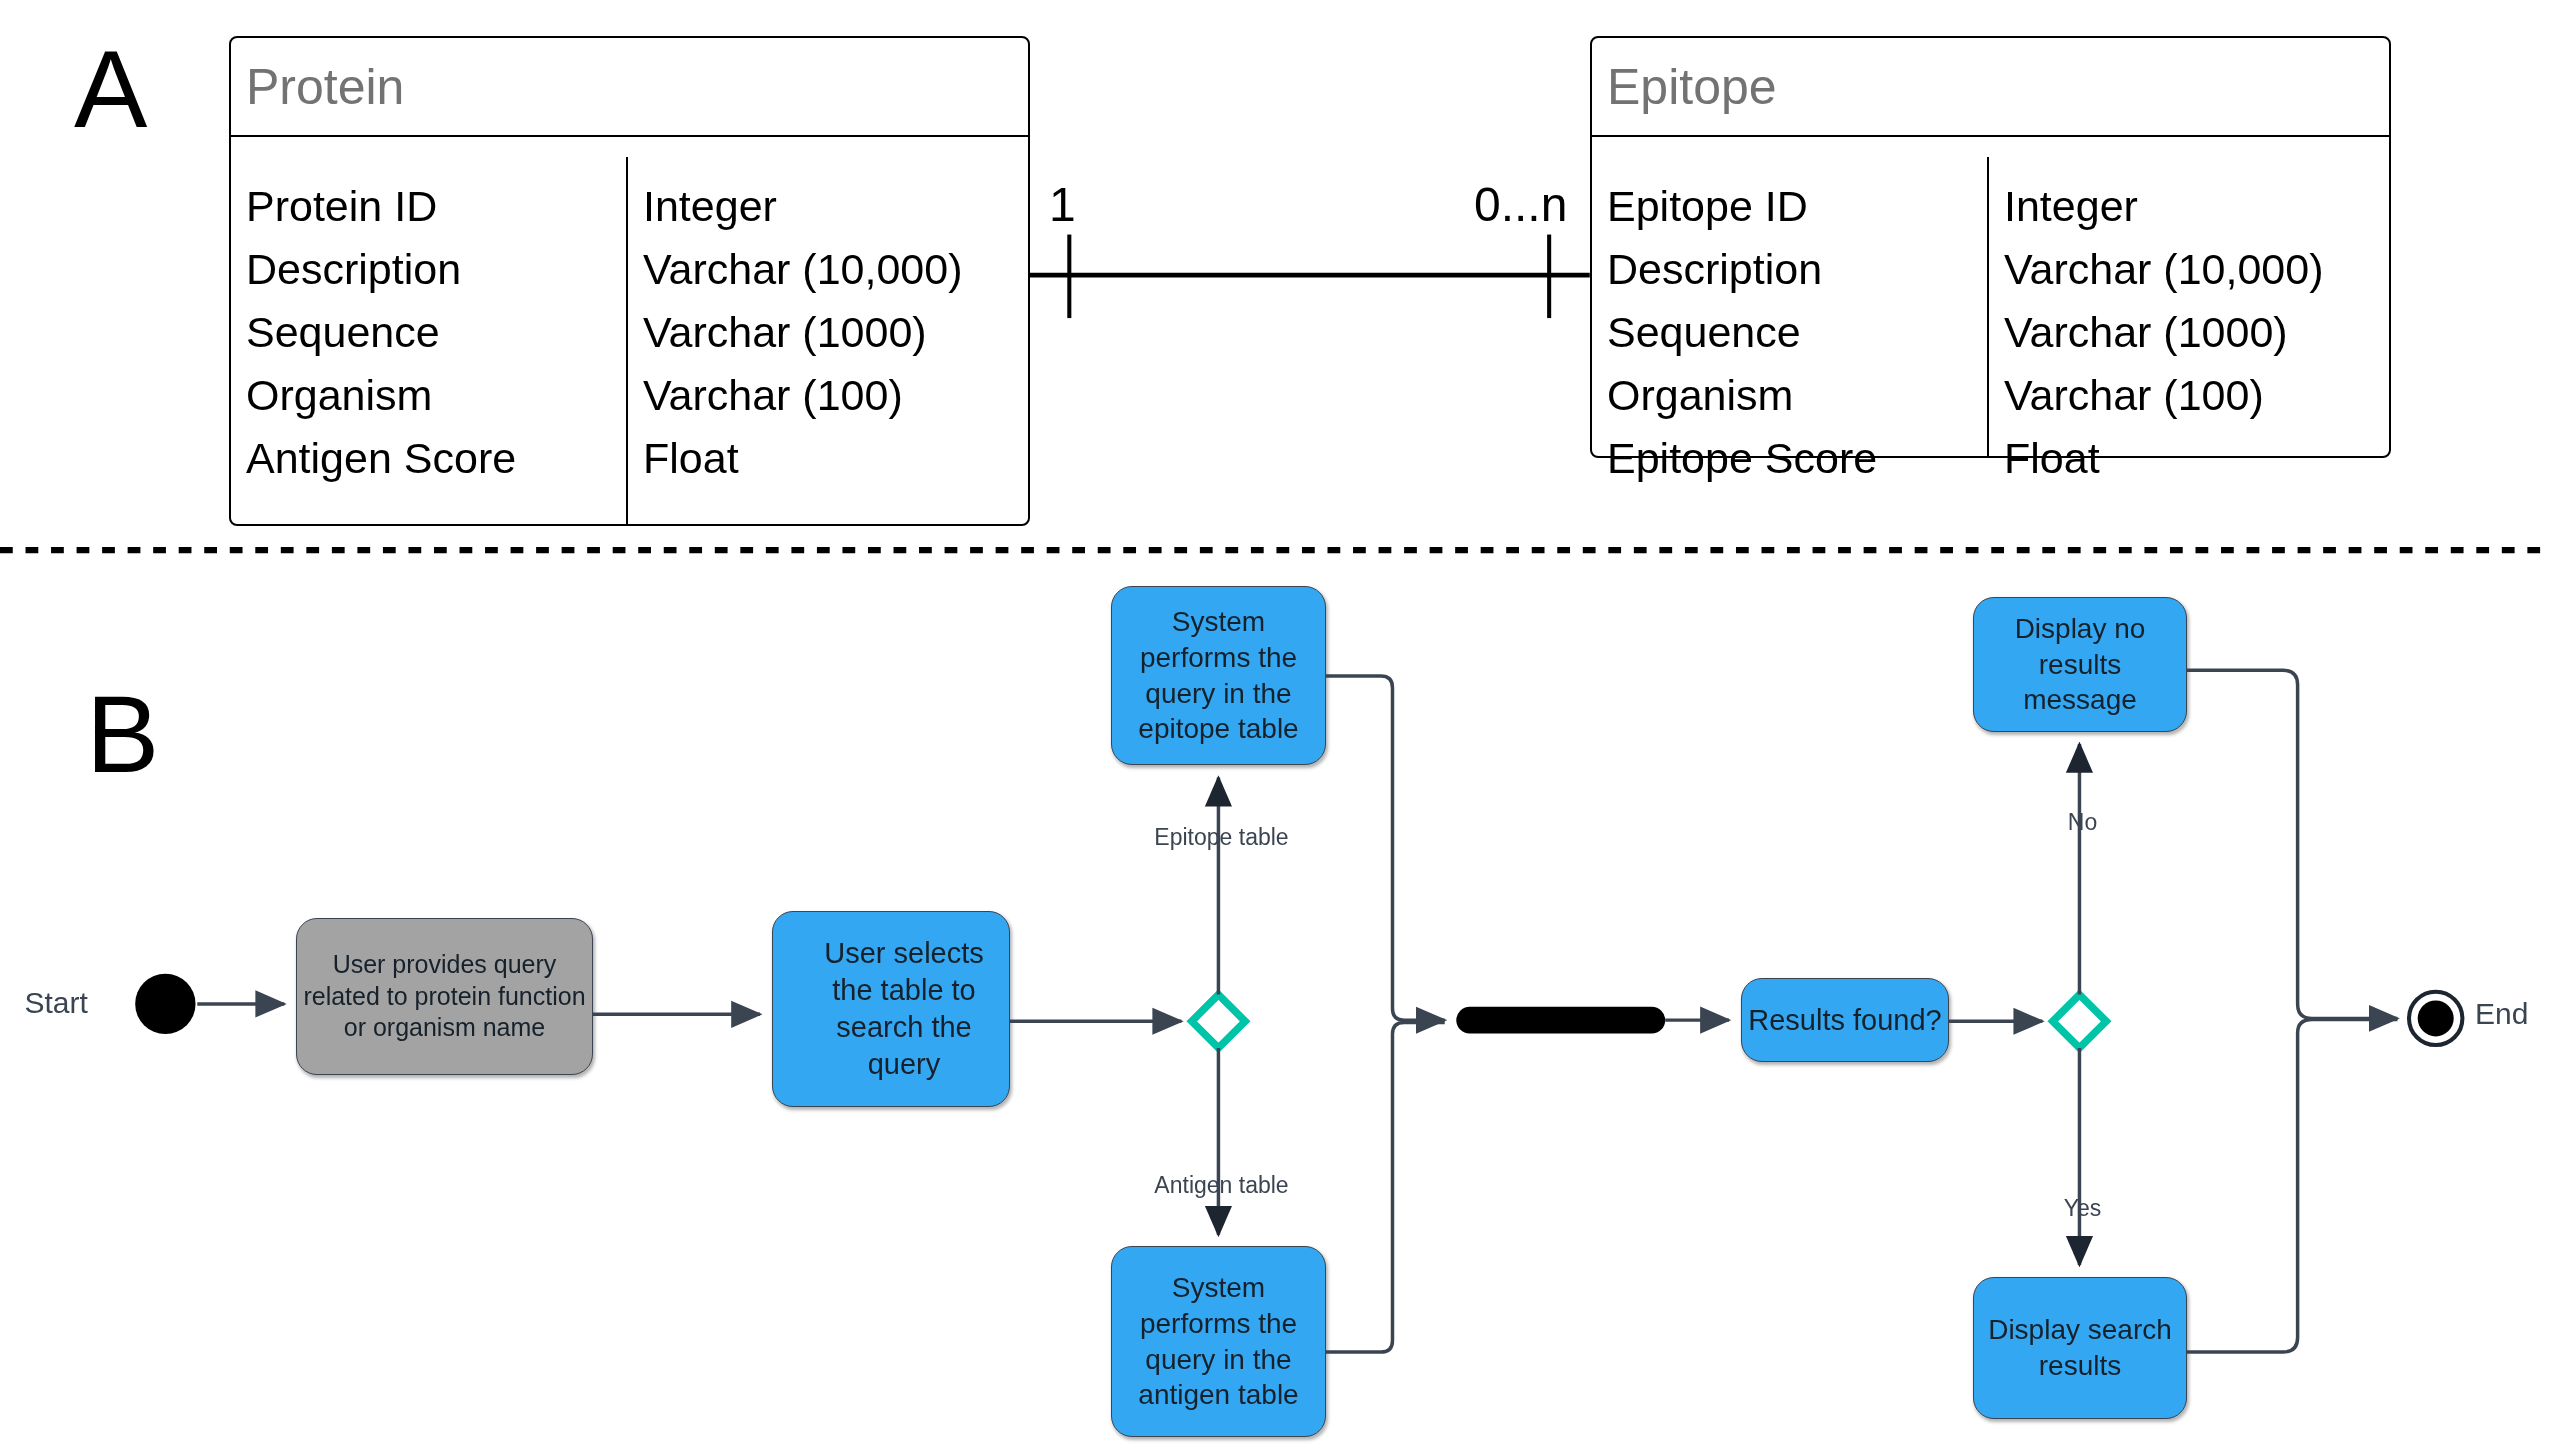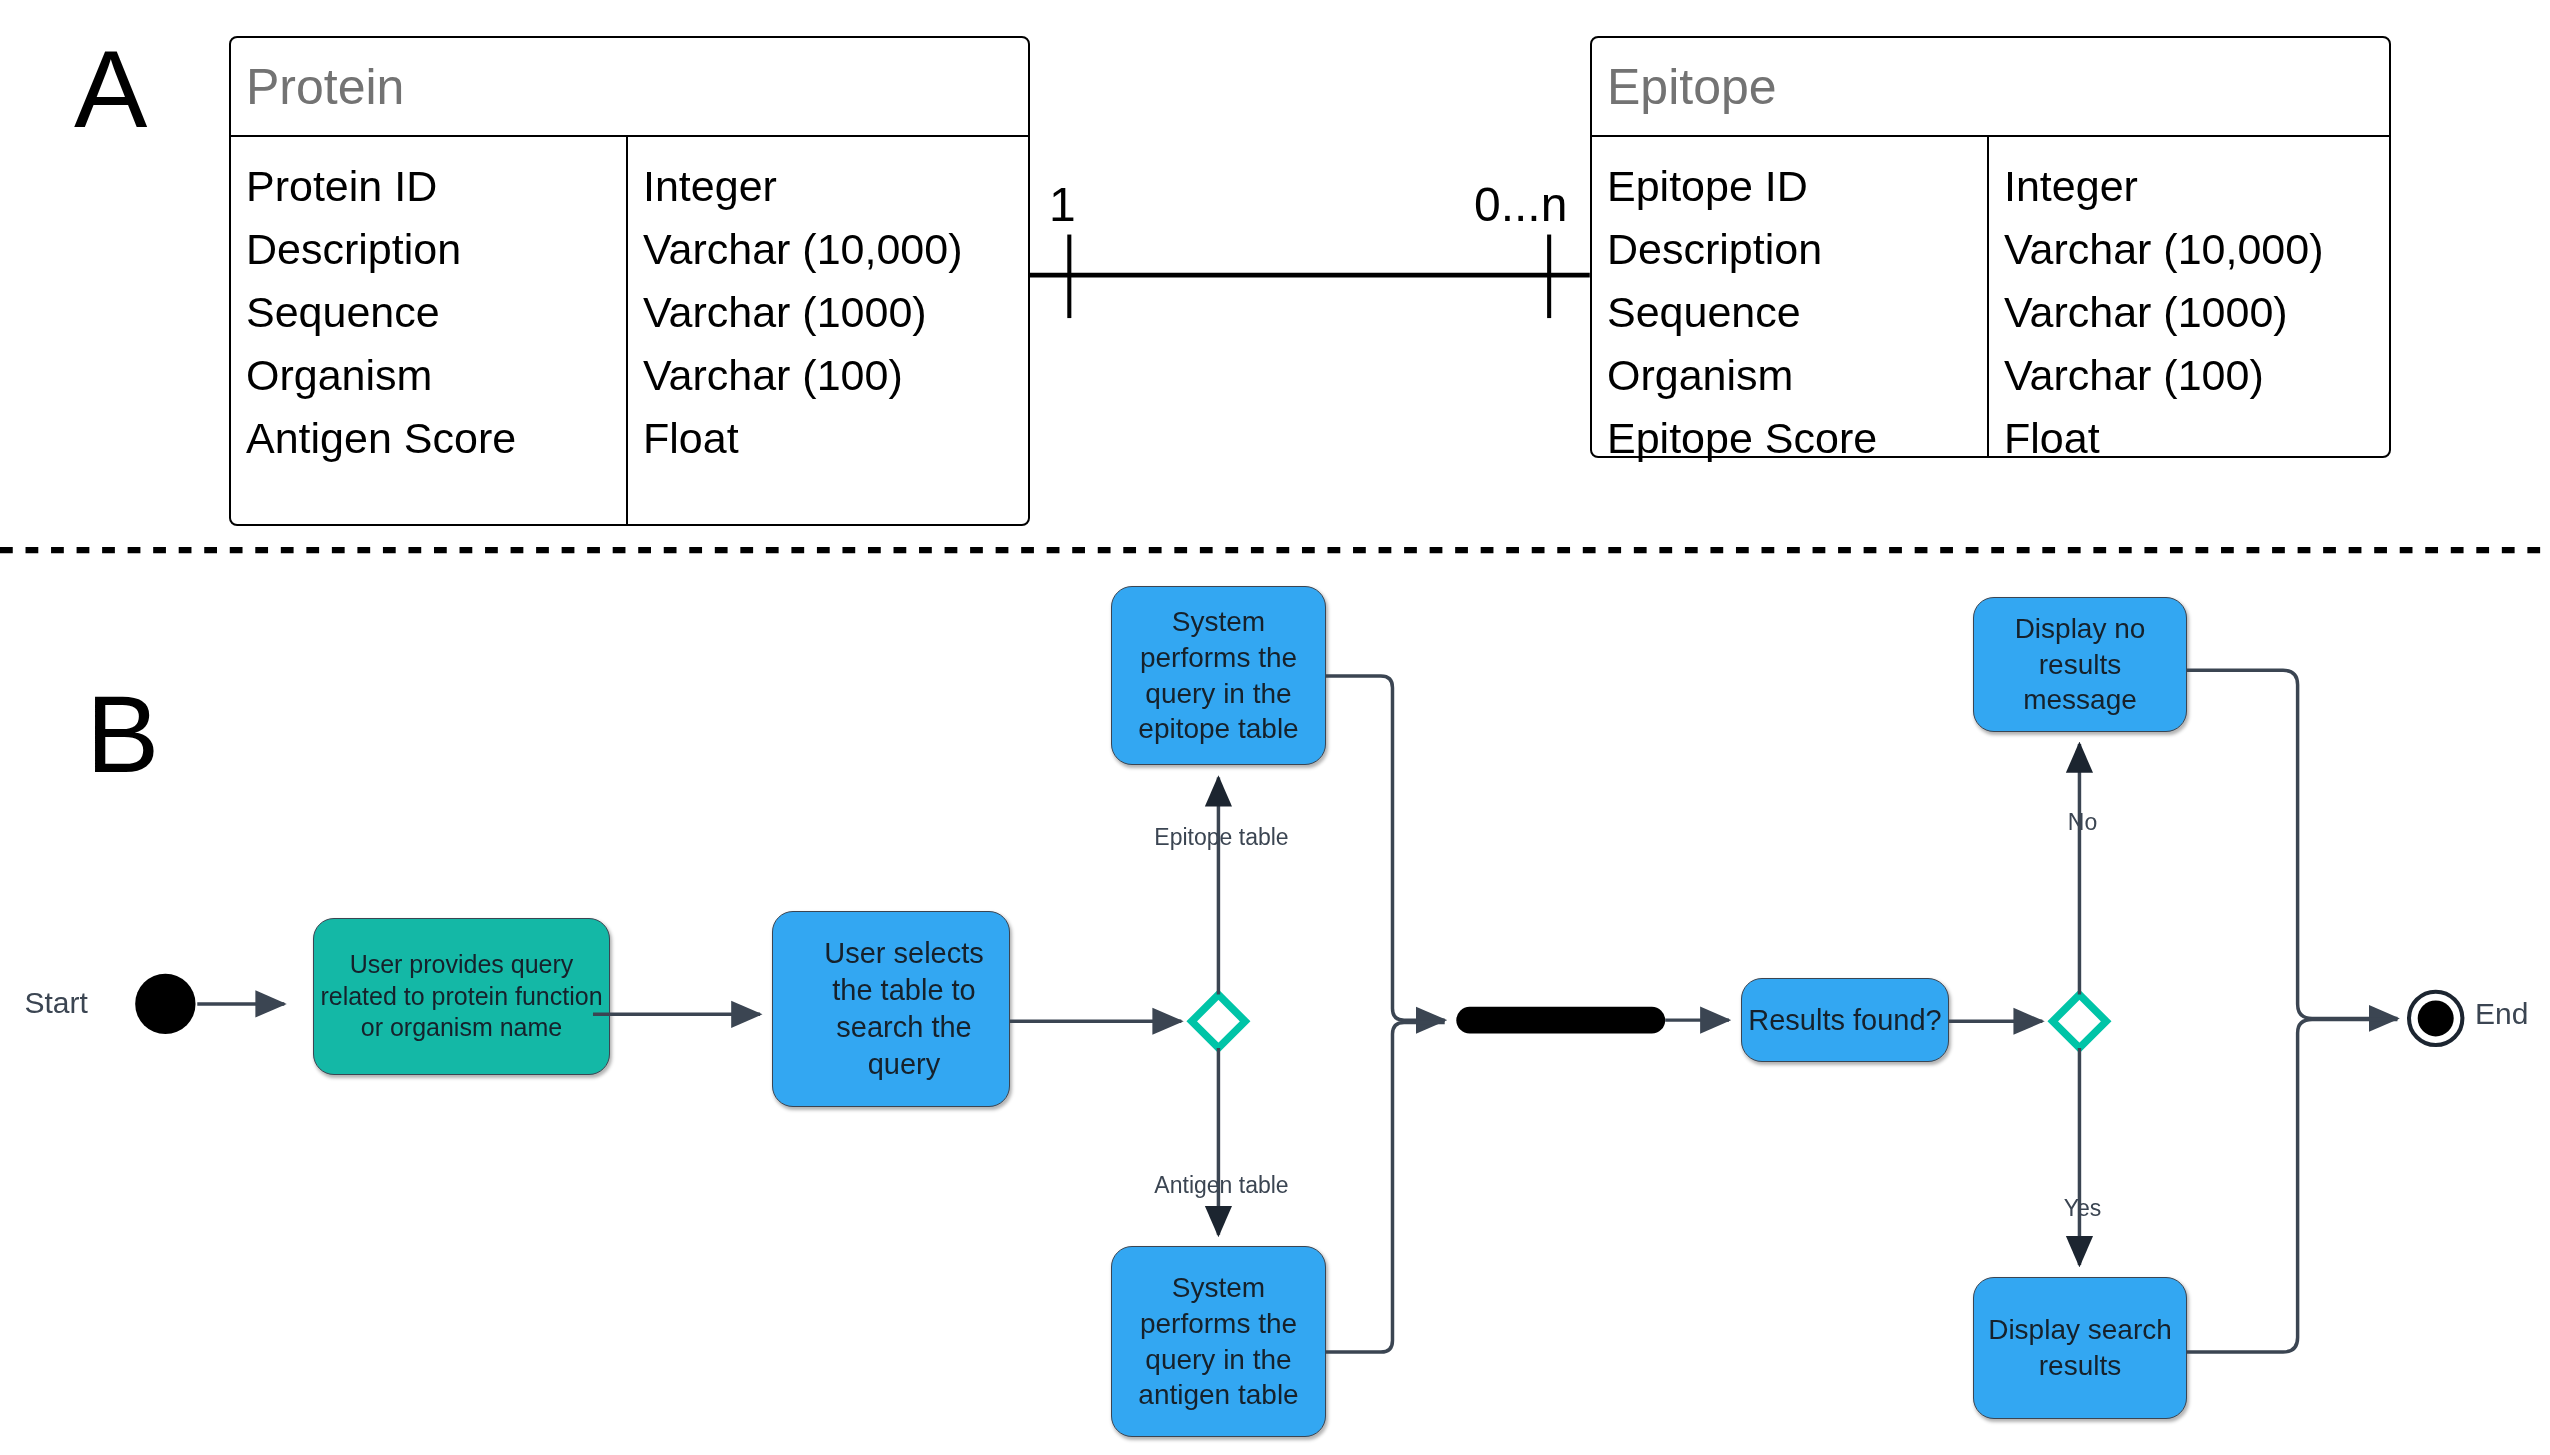--- a/index.html
+++ b/index.html
@@ -12,35 +12,35 @@
   .panel-letter{position:absolute;font-size:110px;line-height:1;color:#000;
                 font-family:"Liberation Sans","DejaVu Sans",sans-serif;font-weight:400;}
 
   
   .entity{position:absolute;border:2.9px solid #000;border-radius:8.1px;background:#fff;
           box-sizing:border-box;}
   .entity-title{position:absolute;left:0;top:0;right:0;height:99px;
                 display:flex;align-items:center;box-sizing:border-box;padding-left:15px;
                 font-size:50px;color:#737373;border-bottom:2.9px solid #000;}
   .entity-body{position:absolute;left:0;right:0;top:99px;bottom:0;display:flex;}
-  .entity-col{box-sizing:border-box;padding:27px 3px 0 15px;}
+  .entity-col{box-sizing:border-box;padding:27px 3px 0 15px;margin-top:20px;}
   .entity-col.left{flex:0 0 397px;border-right:2.9px solid #000;}
   .entity-col.right{flex:1 1 auto;}
   .entity-row{font-size:43px;line-height:1.06;color:#000;height:63px;white-space:nowrap;}
 
   
   .card-label{position:absolute;font-size:48px;color:#000;white-space:nowrap;}
 
   
   .fnode{position:absolute;box-sizing:border-box;border:1.7px solid #3b4552;border-radius:21px;
          display:flex;align-items:center;justify-content:center;text-align:center;
          color:#16212b;line-height:1.27;
          box-shadow:1.7px 2.3px 3.5px rgba(0,0,0,0.30);}
   .fnode.blue{background:#33a7f2;}
-  .fnode.green{background:#14b8a6;margin-left:17px;}
+  .fnode.green{background:#a3a3a3;}
   .fnode span{display:block;padding:0 5.8px;}
 
   
   .elabel{position:absolute;font-size:23px;color:#3b4552;white-space:nowrap;
           text-align:center;background:#fff;padding:0 3.5px;}
   .termlabel{position:absolute;font-size:30px;color:#3b4552;white-space:nowrap;}
 </style>
 </head>
 <body>
 

